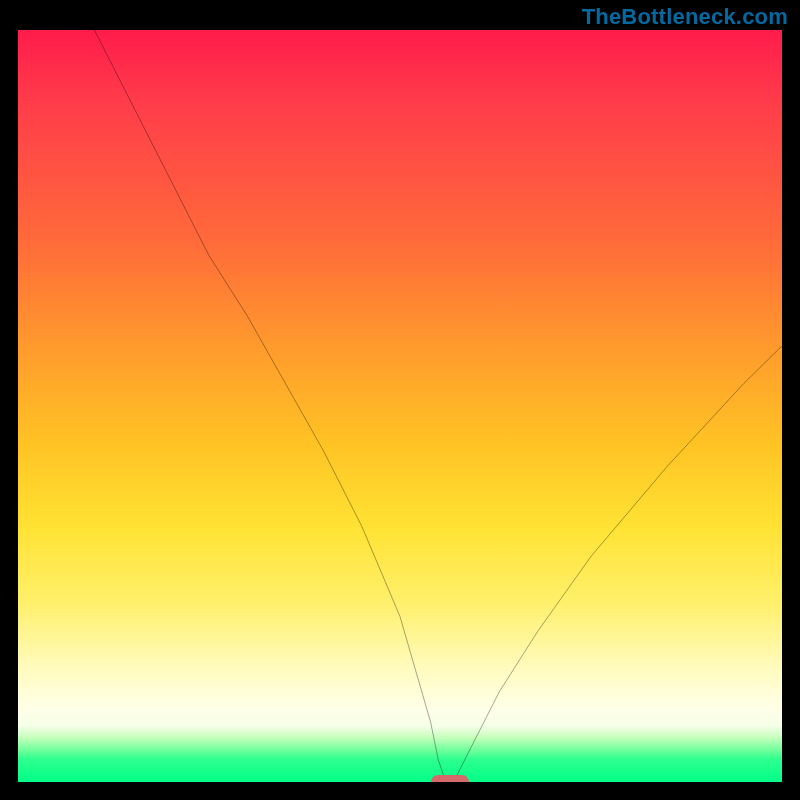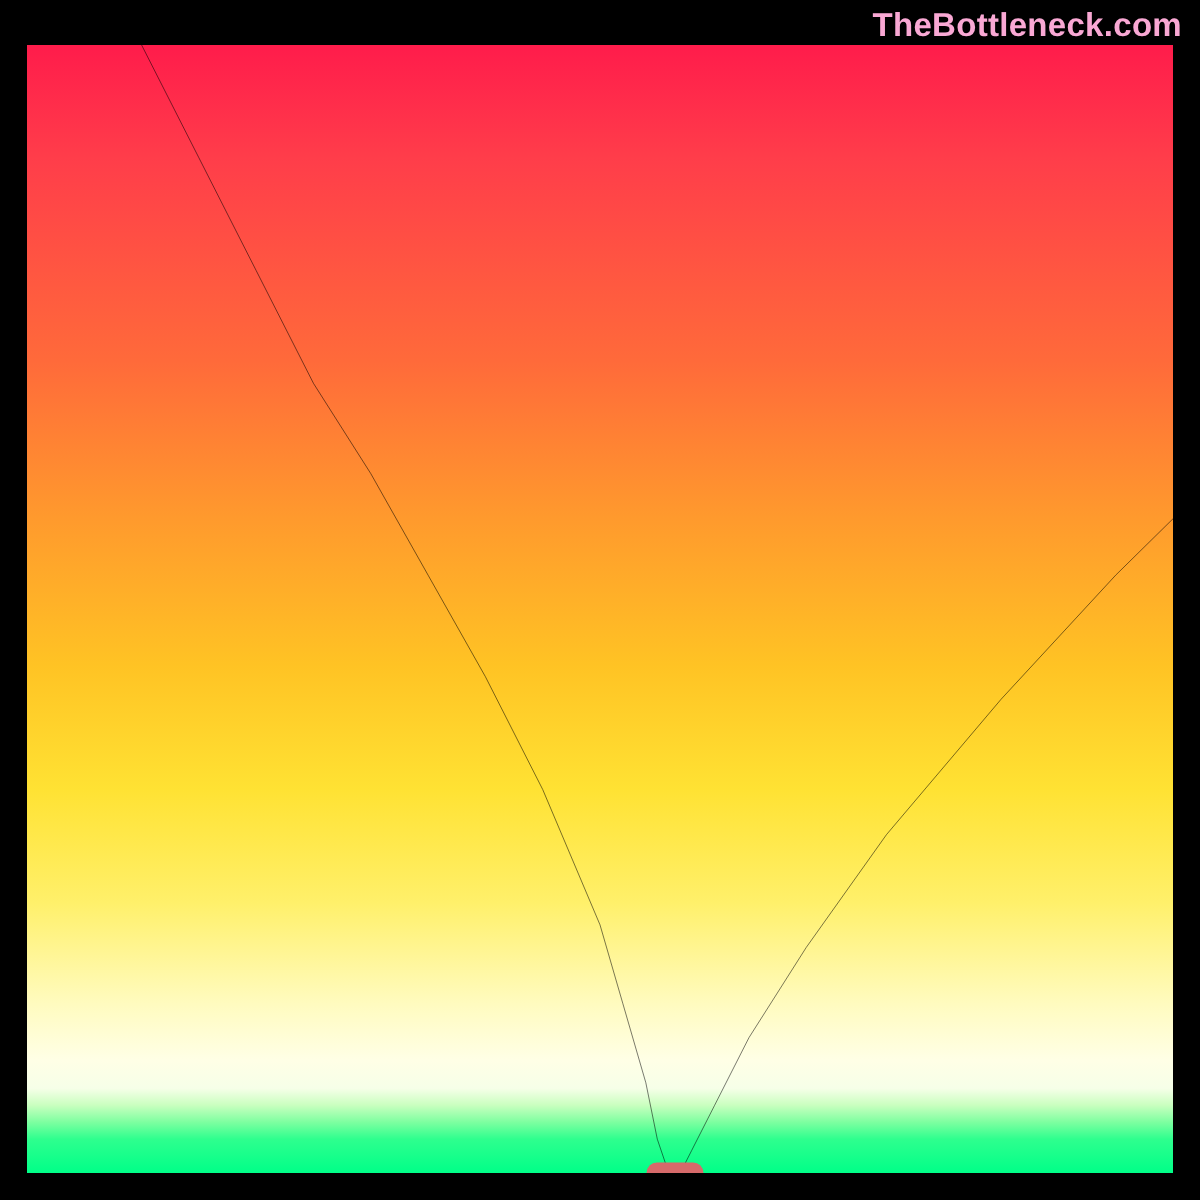--- a/index.html
+++ b/index.html
@@ -14,21 +14,21 @@
   .frame {
     position: relative;
     width: 800px;
     height: 800px;
     background: #000;
   }
   .watermark {
     position: absolute;
     top: 4px;
     right: 12px;
-    color: #f9a8d4;
+    color: #0369a1;
     font-size: 22px;
     font-weight: 600;
     letter-spacing: 0.2px;
     z-index: 3;
     user-select: none;
   }
   .plot-area {
     position: absolute;
     left: 18px;
     right: 18px;

